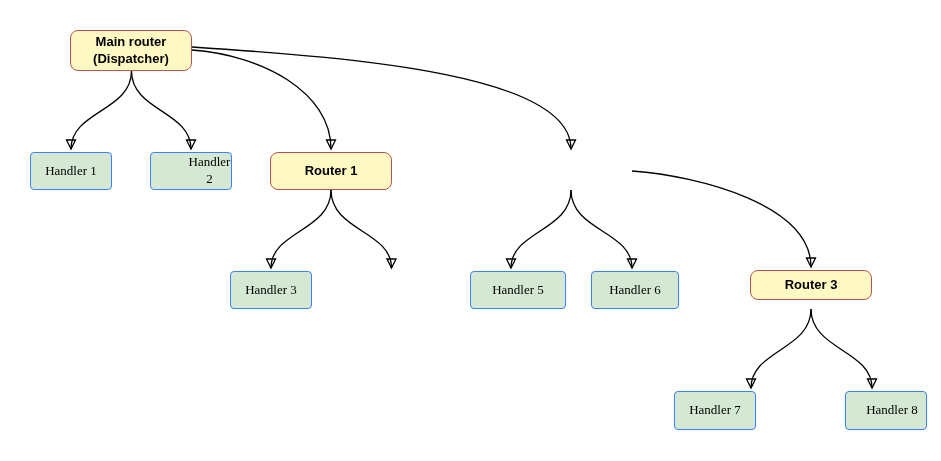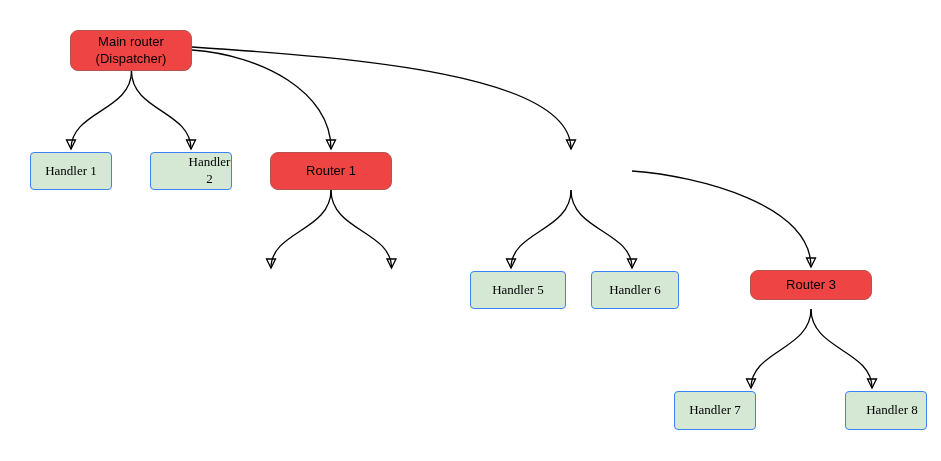--- a/index.html
+++ b/index.html
@@ -33,23 +33,24 @@
     display: flex;
     align-items: center;
     justify-content: center;
     text-align: center;
     font-size: 13px;
     line-height: 1.28;
     color: #000000;
     white-space: pre-line;
   }
   .node.router {
-    background: #ef4444;
+    background: #fef9c3;
     border: 1px solid #b85450;
     border-radius: 8px;
+    font-weight: bold;
   }
   .node.handler {
     background: #d5e8d4;
     border: 1px solid #3b82f6;
     border-radius: 4px;
     font-family: Liberation Serif, serif;
   }
   
   #n-main     { left: 70px;  top: 30px;  width: 122px; height: 41px; }
   #n-h1       { left: 30px;  top: 152px; width: 82px;  height: 38px; }
@@ -91,20 +92,21 @@
   <div id="n-main" class="node router">Main router
 (Dispatcher)</div>
 
   <div id="n-h1" class="node handler">Handler 1</div>
 
   <div id="n-h2" class="node handler">Handler 2</div>
 
   <div id="n-r1" class="node router">Router 1</div>
 
 
+  <div id="n-h3" class="node handler">Handler 3</div>
 
 
   <div id="n-h5" class="node handler">Handler 5</div>
 
   <div id="n-h6" class="node handler">Handler 6</div>
 
   <div id="n-r3" class="node router">Router 3</div>
 
   <div id="n-h7" class="node handler">Handler 7</div>
 

